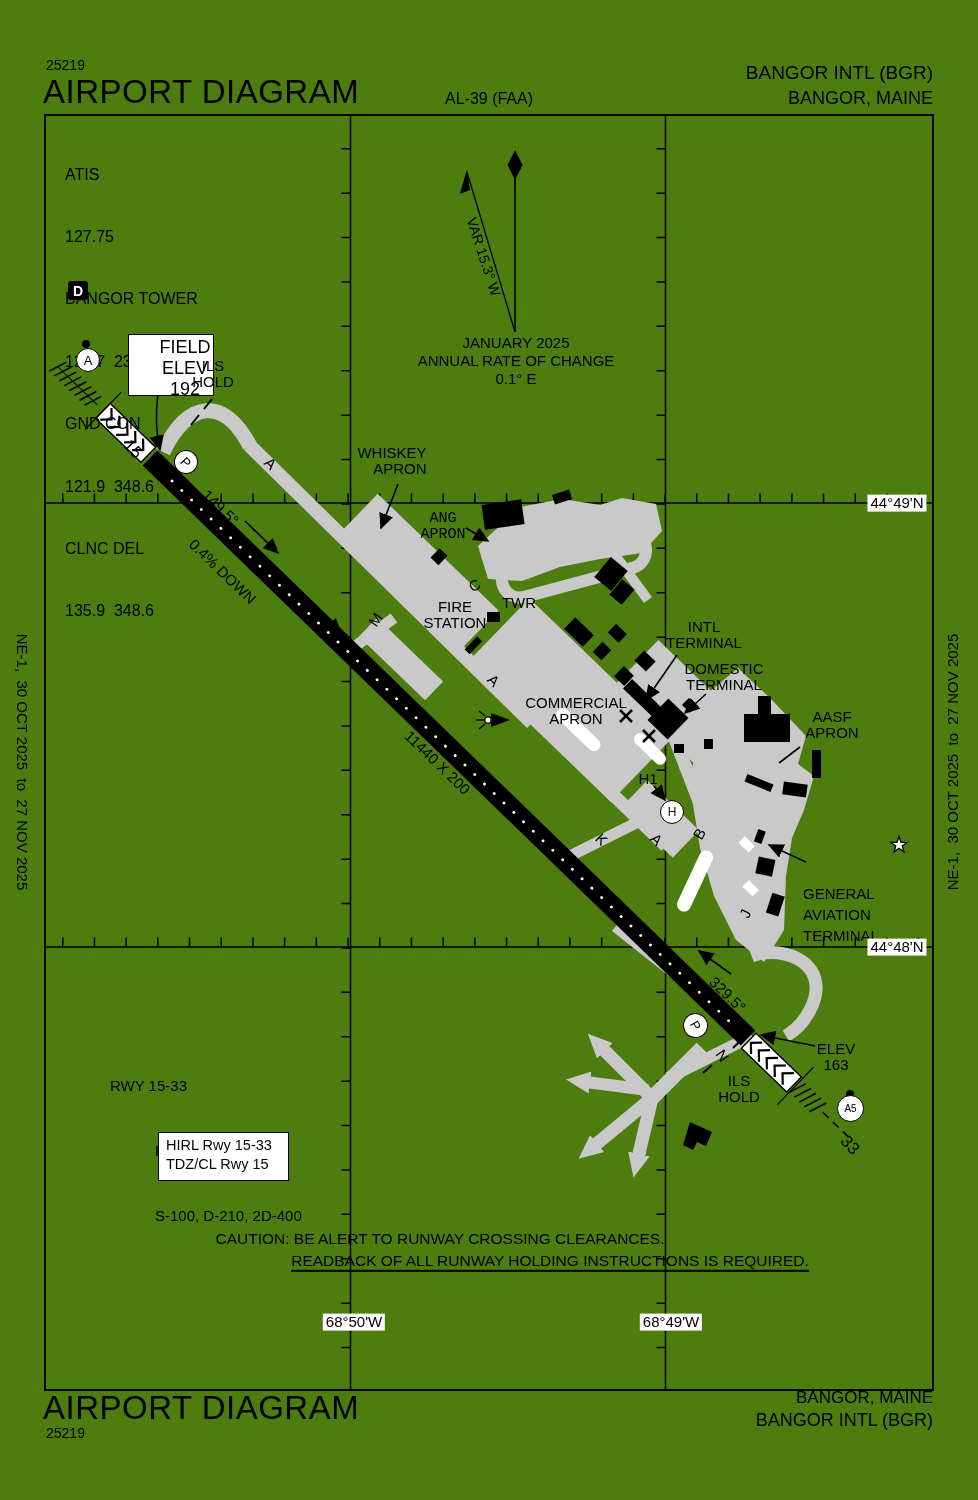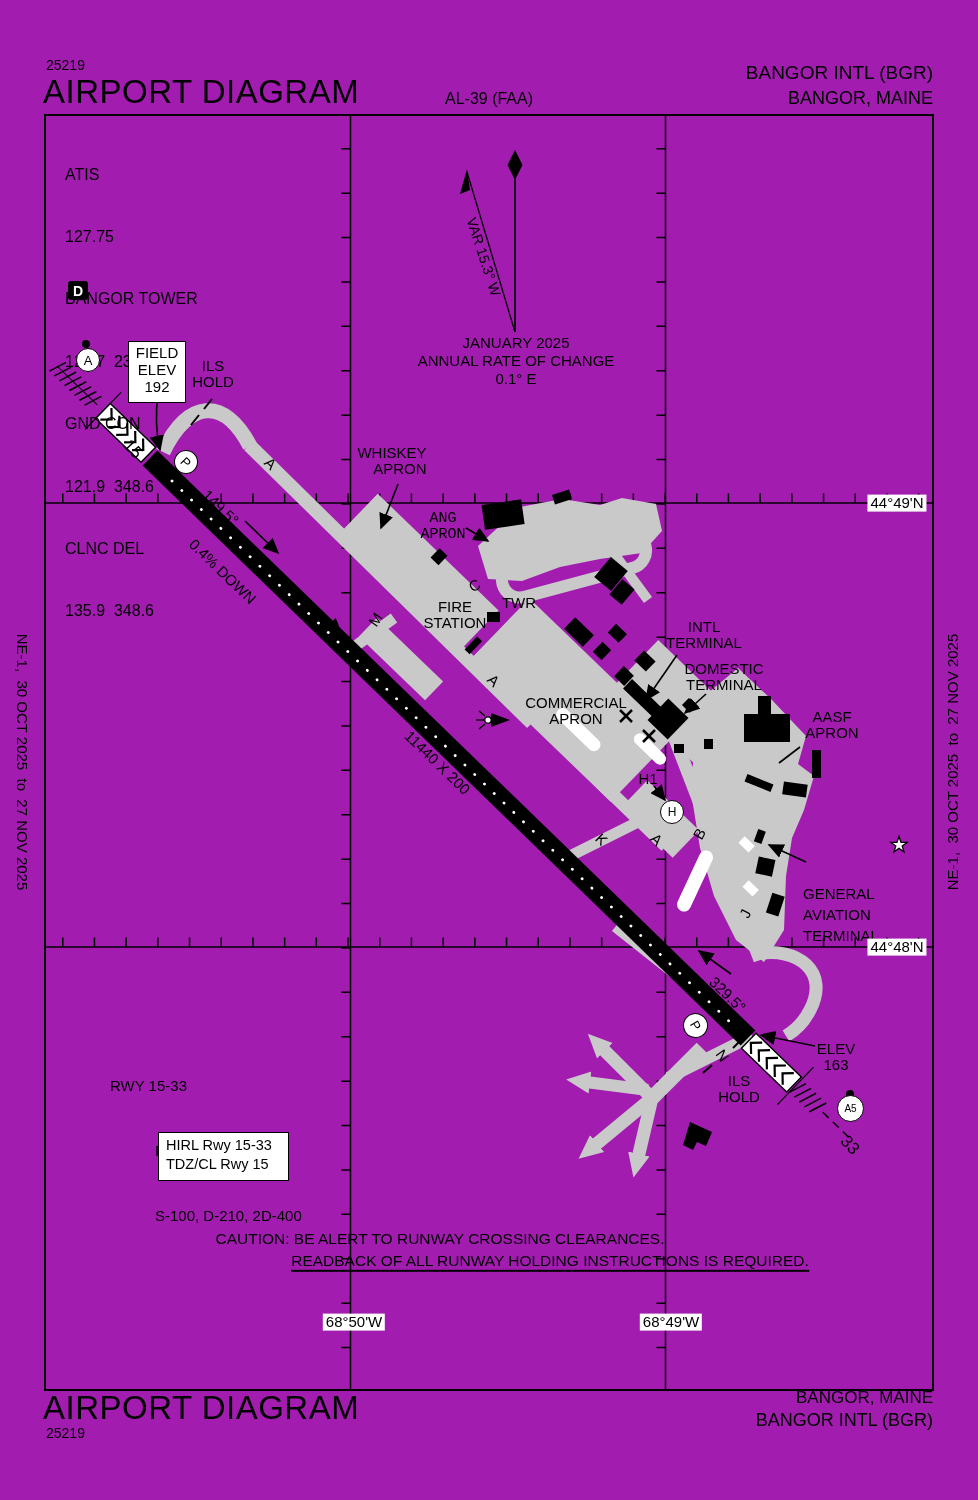--- a/index.html
+++ b/index.html
@@ -1,16 +1,16 @@
 <!DOCTYPE html>
 <html><head>
 <meta charset="utf-8">
 <style>
   html,body{margin:0;padding:0;background:#fff;}
-  #page{position:relative;width:978px;height:1500px;background:#a21caf;overflow:hidden;
+  #page{position:relative;width:978px;height:1500px;background:#4d7c0f;overflow:hidden;
         font-family:"Liberation Sans",sans-serif;color:#000;}
   svg{position:absolute;left:0;top:0;}
   .lbl{position:absolute;white-space:pre;font-size:15px;line-height:1.12;color:#000;}
   .ctr{transform:translate(-50%,-50%);text-align:center;}
   .big{font-size:33px;letter-spacing:.5px;}
   .spot{position:absolute;border:1.7px solid #000;border-radius:50%;background:#fff;
         display:flex;align-items:center;justify-content:center;font-size:13px;}
   .whitebg{background:#fff;padding:0 3px;}
   .boxed{position:absolute;border:1.8px solid #000;background:#fff;text-align:center;}
   .u2{border-bottom:2px solid #000;padding-bottom:1px;}
@@ -217,21 +217,21 @@
     <div>CLNC DEL</div>
     <div>135.9  348.6</div>
   </div>
   <div style="position:absolute;left:68px;top:281px;width:20px;height:19px;background:#000;color:#fff;border-radius:3px;display:flex;align-items:center;justify-content:center;font-size:14px;font-weight:bold;">D</div>
 
   <div class="lbl ctr" style="left:483px;top:257px;transform:translate(-50%,-50%) rotate(72deg);font-size:14px;">VAR 15.3° W</div>
   <div class="lbl ctr" style="left:516px;top:343px;">JANUARY 2025</div>
   <div class="lbl ctr" style="left:516px;top:361px;">ANNUAL RATE OF CHANGE</div>
   <div class="lbl ctr" style="left:516px;top:379px;">0.1° E</div>
 
-  <div class="boxed" style="left:128px;top:341px;width:56px;height:58px;font-size:15px;padding-top:2px;">
+  <div class="boxed" style="left:128px;top:334px;width:56px;height:58px;font-size:18px;padding-top:2px;padding-left:28px;">
     <div>FIELD</div>
     <div>ELEV</div>
     <div>192</div>
   </div>
 
   <div class="lbl ctr" style="left:213px;top:374px;">
     <div>ILS</div><div>HOLD</div>
   </div>
   <div class="lbl ctr" style="left:133px;top:449px;transform:translate(-50%,-50%) rotate(47deg);font-size:17px;">15</div>
   <div class="lbl ctr" style="left:220px;top:508px;transform:translate(-50%,-50%) rotate(44deg);">149.5°</div>

